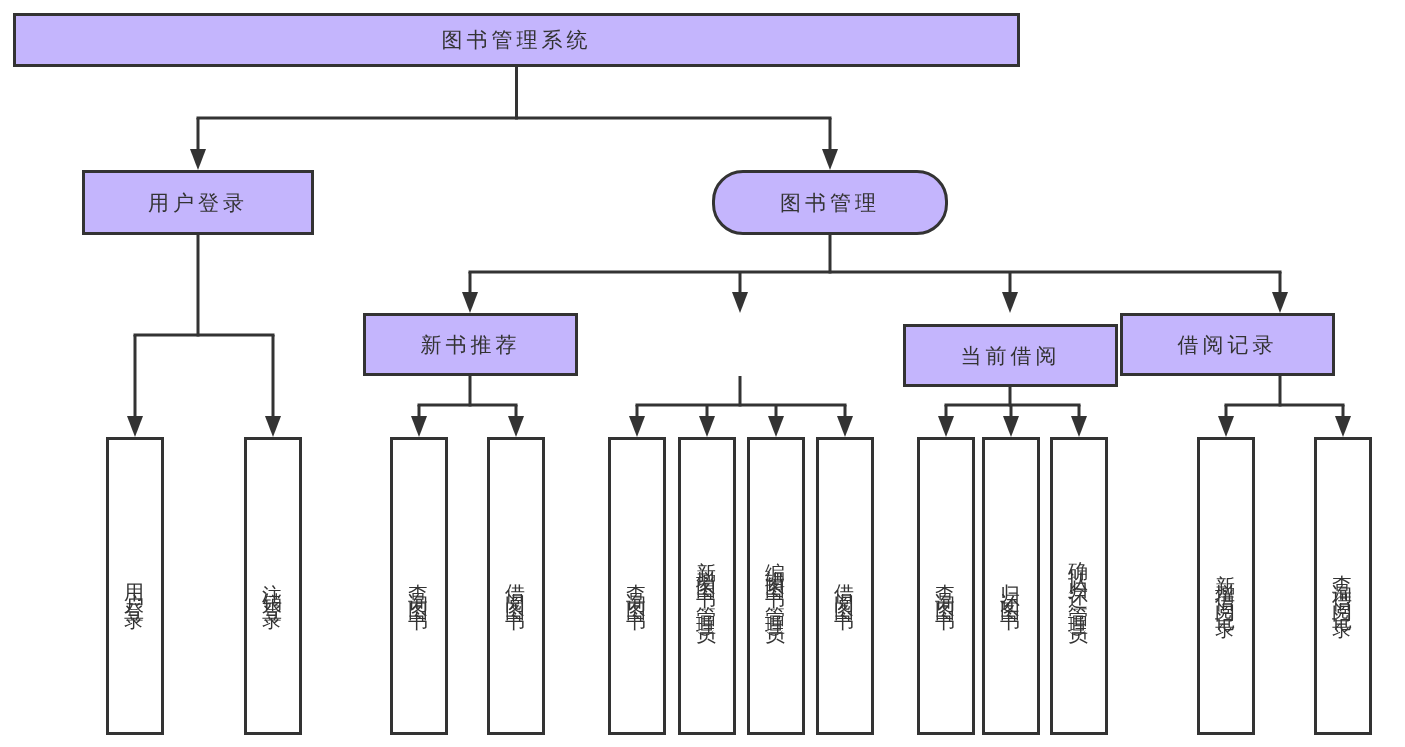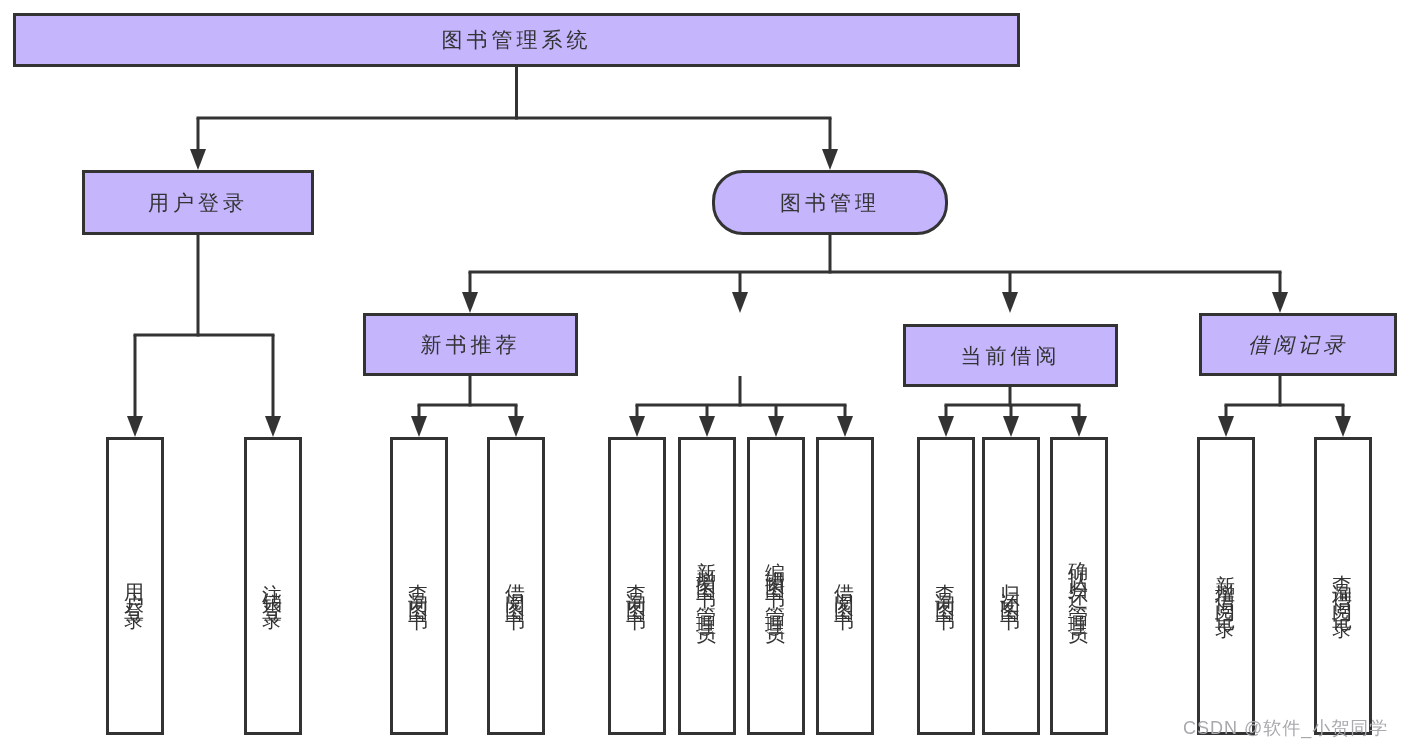--- a/index.html
+++ b/index.html
@@ -129,21 +129,21 @@
     </g>
   </svg>
 
   <div class="node" style="left:13px; top:13px; width:1007px; height:54px;">图书管理系统</div>
 
   <div class="node" style="left:82px; top:170px; width:232px; height:65px;">用户登录</div>
   <div class="node" style="left:712px; top:170px; width:236px; height:65px;border-radius:31px;">图书管理</div>
 
   <div class="node" style="left:363px; top:313px; width:215px; height:63px;">新书推荐</div>
   <div class="node" style="left:903px; top:313px; width:215px; height:63px;margin-top:11px;">当前借阅</div>
-  <div class="node" style="left:1199px; top:313px; width:198px; height:63px;font-style:italic;">借阅记录</div>
+  <div class="node" style="left:1120px; top:313px; width:215px; height:63px;">借阅记录</div>
 
   <div class="leaf" style="left:106px;">
     <span class="vtext">用户登录</span>
   </div>
   <div class="leaf" style="left:244px;">
     <span class="vtext">注销登录</span>
   </div>
 
   <div class="leaf" style="left:390px;">
     <span class="vtext">查询图书</span>
@@ -175,15 +175,14 @@
     <span class="vtext">确认归还（管理员）</span>
   </div>
 
   <div class="leaf" style="left:1197px;">
     <span class="vtext">新增借阅记录</span>
   </div>
   <div class="leaf" style="left:1314px;">
     <span class="vtext">查询借阅记录</span>
   </div>
 
-  <div class="watermark">CSDN @软件_小贺同学</div>
 
 </div>
 
 </body></html>

